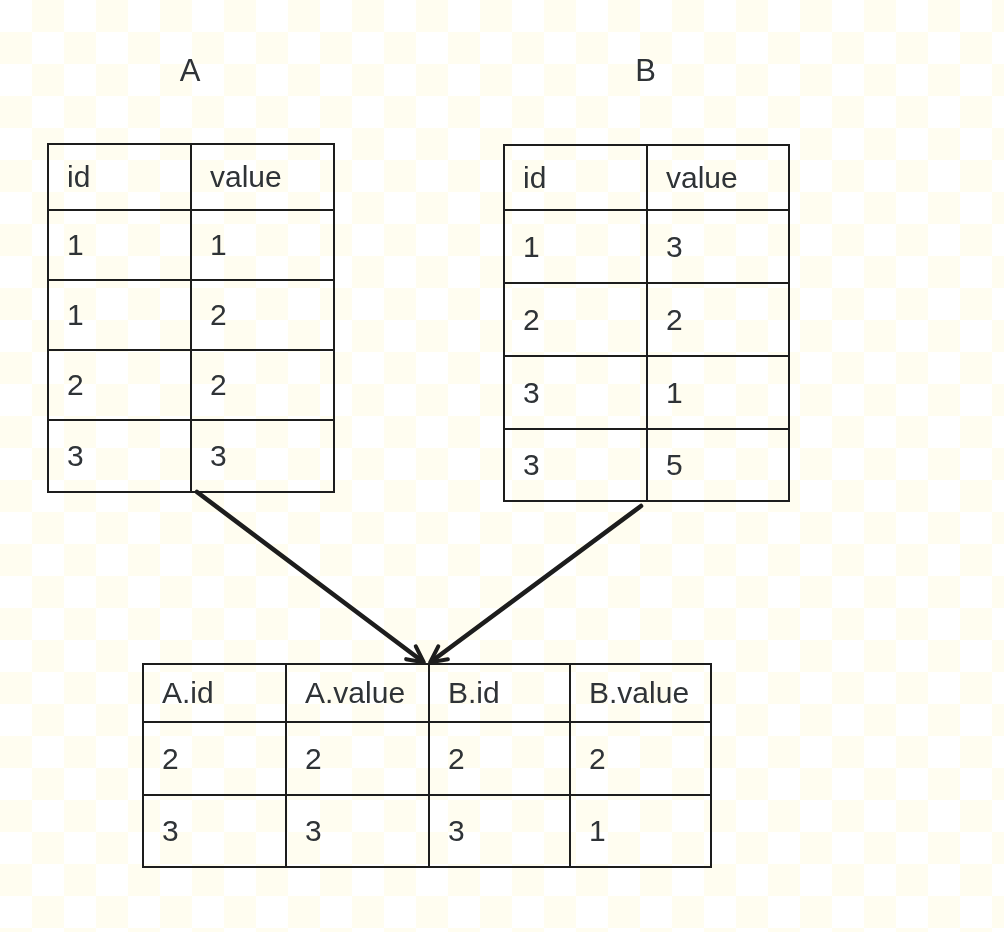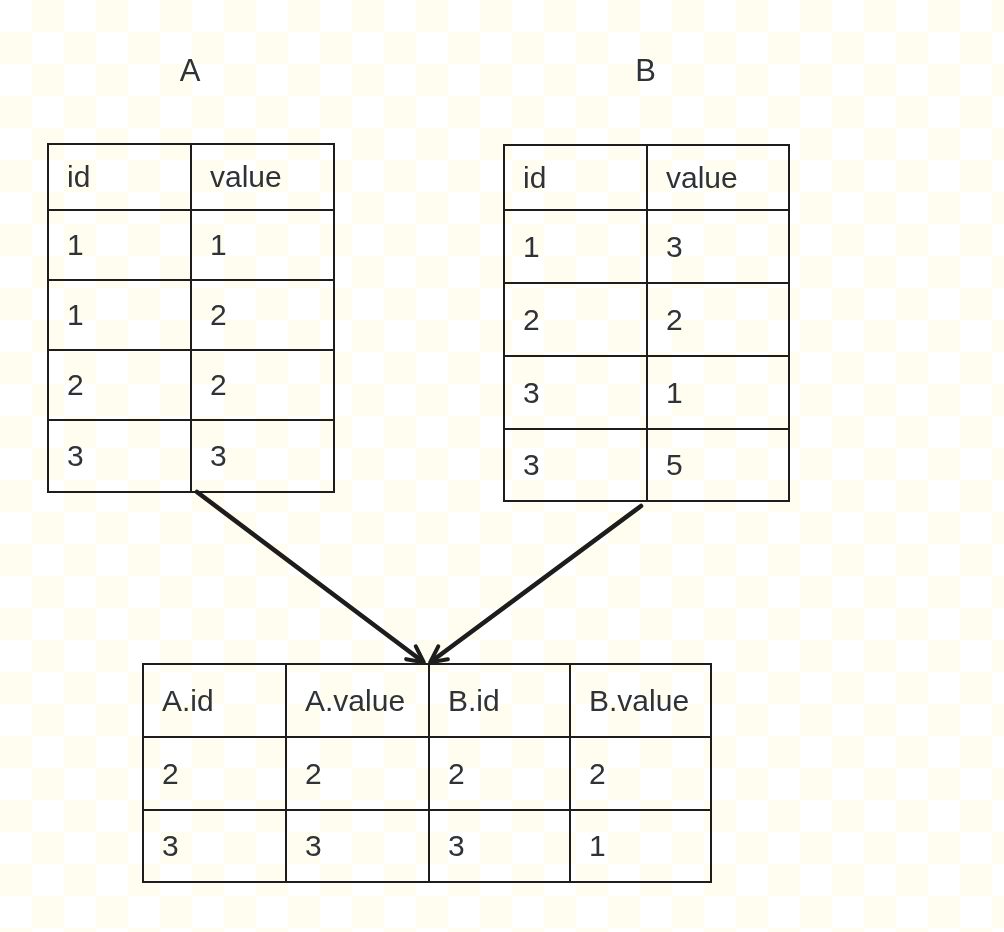--- a/index.html
+++ b/index.html
@@ -151,21 +151,21 @@
 
 
   <table class="tbl" id="table-result">
     <colgroup>
         <col style="width:143px">
         <col style="width:143px">
         <col style="width:141px">
         <col style="width:141px">
       </colgroup>
     <tbody>
-        <tr style="height:73px">
+        <tr style="height:58px">
       <th>A.id</th>
       <th>A.value</th>
       <th>B.id</th>
       <th>B.value</th>
     </tr>
     <tr style="height:73px">
       <td>2</td>
       <td>2</td>
       <td>2</td>
       <td>2</td>

